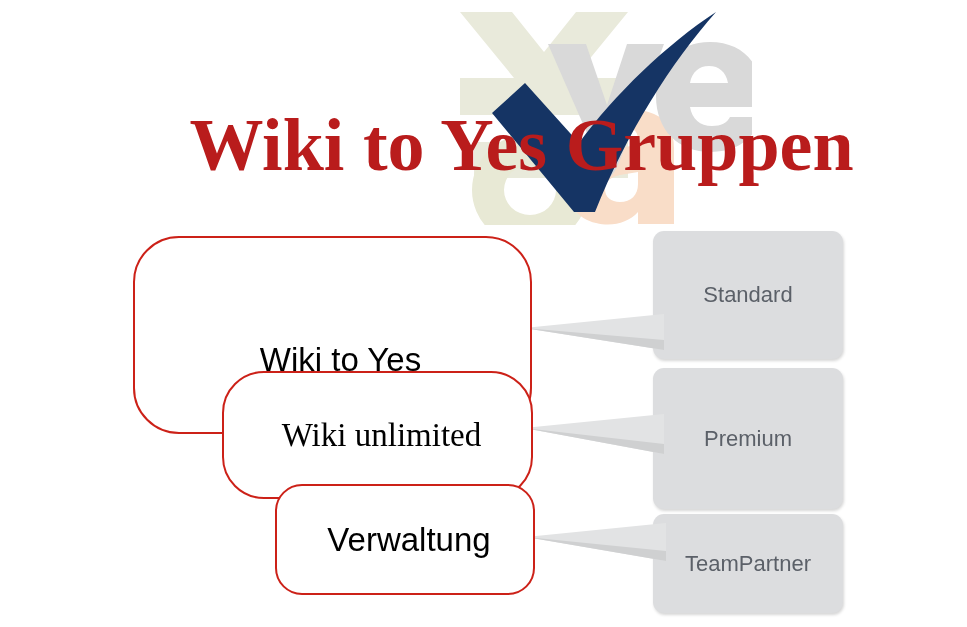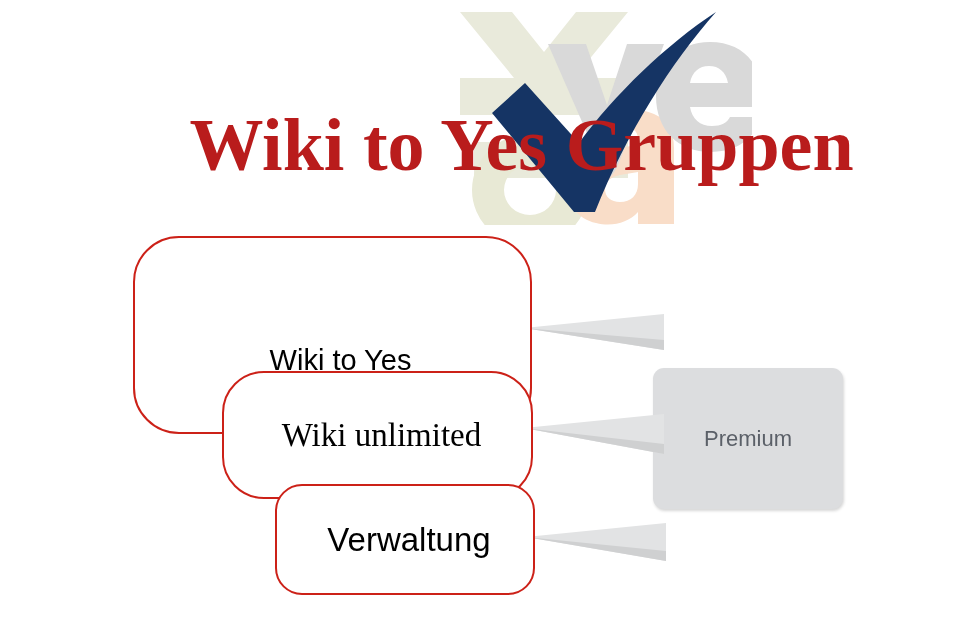--- a/index.html
+++ b/index.html
@@ -62,21 +62,21 @@
     display: flex;
     align-items: center;
     justify-content: center;
     color: #000000;
     font-family: "Liberation Sans", sans-serif;
     font-weight: 400;
   }
   #bubble-0 {
     left: 133px;  top: 236px;  width: 399px; height: 198px;
     border-radius: 46px;
-    font-size: 29px;
+    font-size: 33px;
     z-index: 5;
   }
   #bubble-0 .bubble-text { transform: translate(8px, 25px); }
   #bubble-1 {
     left: 222px; top: 371px;  width: 311px; height: 128px;
     border-radius: 42px;
     font-size: 33px;
     z-index: 6;
     font-family: Liberation Serif, serif;
   }
@@ -179,19 +179,27 @@
   </div>
 
   <div class="bubble" id="bubble-1">
     <span class="bubble-text">Wiki unlimited</span>
   </div>
 
   <div class="bubble" id="bubble-2">
     <span class="bubble-text">Verwaltung</span>
   </div>
 
+  <div class="greybox" id="greybox-0">
+    <span>Standard</span>
+  </div>
 
   <div class="greybox" id="greybox-1">
     <span>Premium</span>
   </div>
 
+  <div class="greybox" id="greybox-2">
+    <span>Team</span>
+    <br>
+    <span>Partner</span>
+  </div>
 
 </div>
 
 </body></html>

